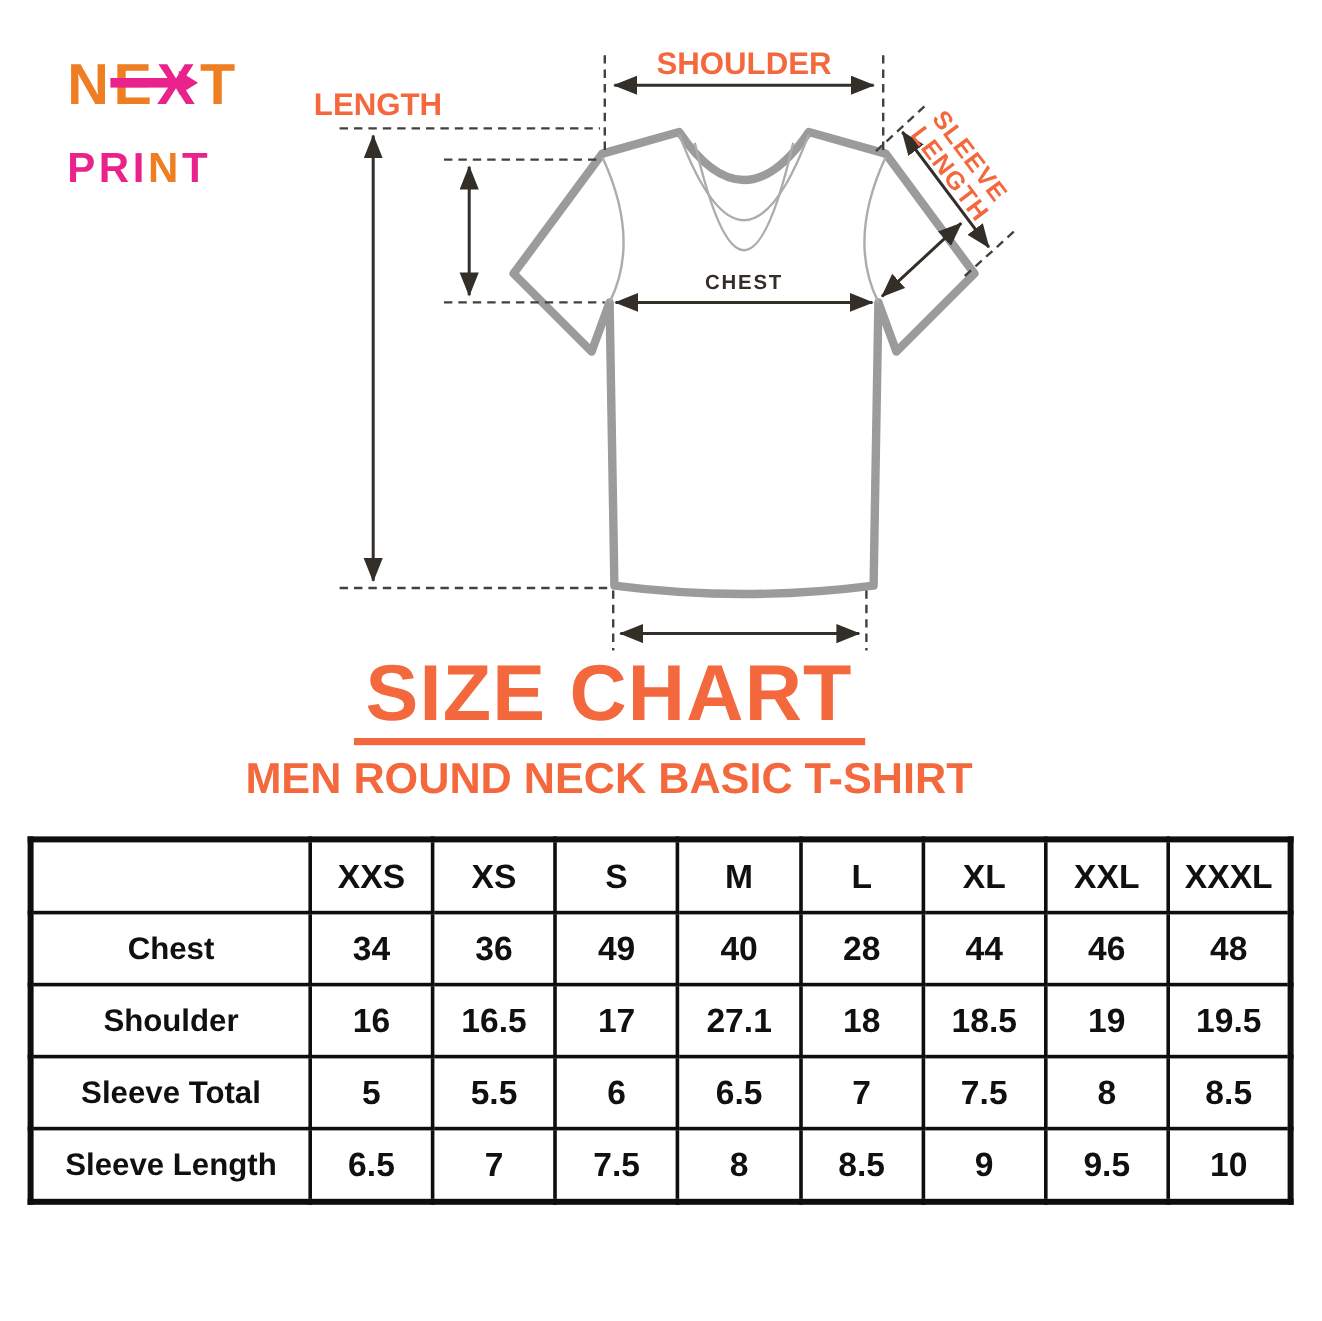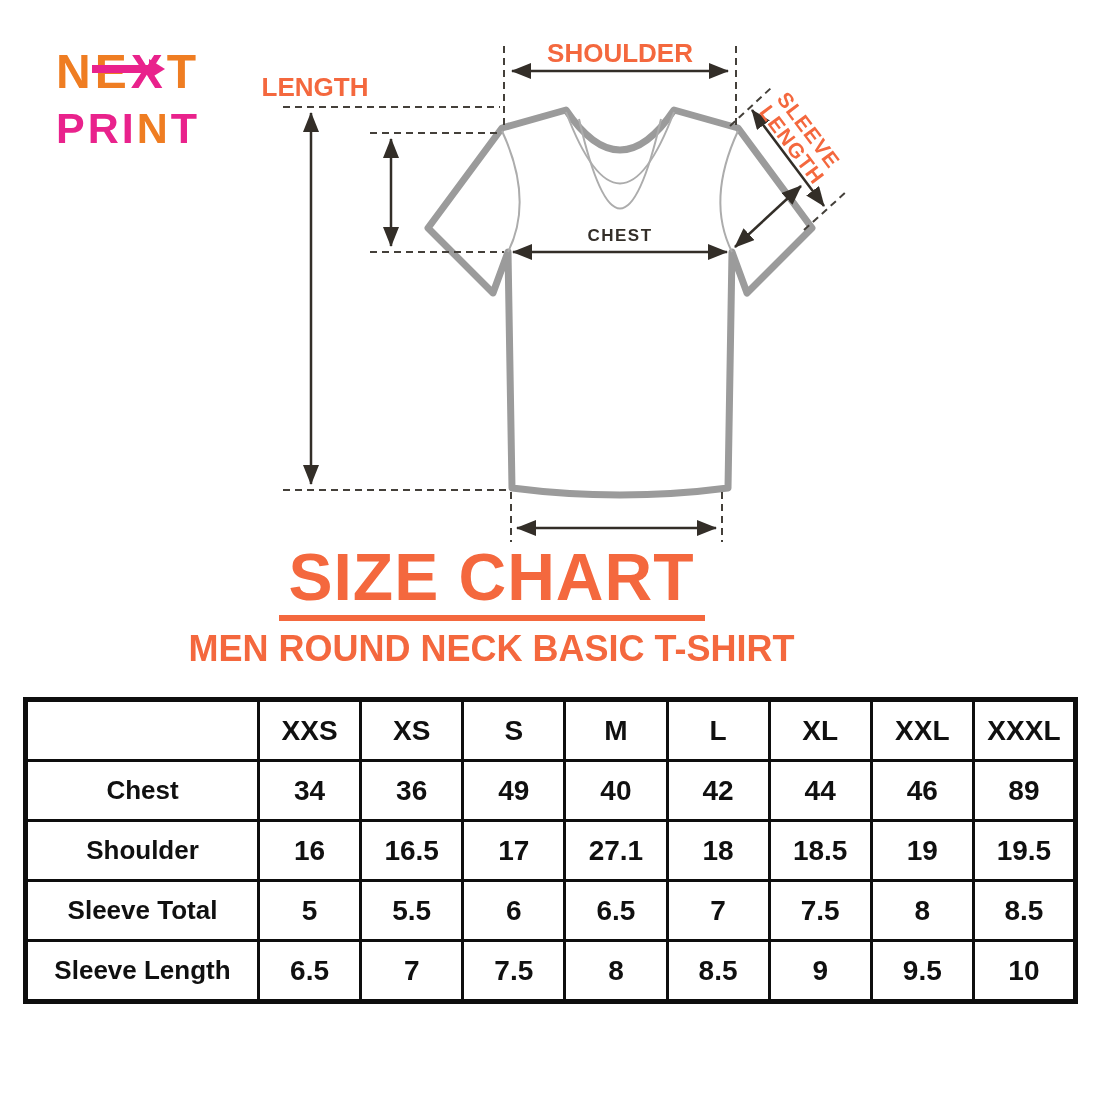--- a/index.html
+++ b/index.html
@@ -3,21 +3,21 @@
 <meta charset="utf-8">
 <style>
   html,body{margin:0;padding:0;background:#ffffff;}
   body{width:1102px;height:1101px;font-family:"Liberation Sans",sans-serif;}
   .page{position:relative;width:1102px;height:1101px;background:#fff;overflow:hidden;}
 
   
   .logo{position:absolute;left:56px;top:48px;width:180px;}
   .logo-line{display:block;font-weight:bold;line-height:1;white-space:nowrap;}
   .logo-line1{font-size:48px;letter-spacing:4px;}
-  .logo-line2{font-size:43px;letter-spacing:3px;margin-top:11px;}
+  .logo-line2{font-size:35px;letter-spacing:3px;margin-top:27px;}
   .c-or{color:var(--logo-orange,#EF7D22);}
   .c-pk{color:var(--pink,#E9228C);}
   .logo-arrow{position:absolute;left:36px;top:17px;width:58px;height:8px;
               background:var(--pink,#E9228C);}
   .logo-arrow::after{content:"";position:absolute;right:-15px;top:-6px;width:0;height:0;
               border-left:16px solid var(--pink,#E9228C);
               border-top:10px solid transparent;border-bottom:10px solid transparent;}
 
   
   .diagram{position:absolute;left:0;top:0;}
@@ -27,21 +27,21 @@
   .meas{fill:none;stroke:var(--ink,#332E28);stroke-width:2.5;
         marker-start:url(#ah);marker-end:url(#ah);}
   .lbl-orange{fill:var(--orange,#F4683E);font-weight:bold;font-size:26px;
         font-family:"Liberation Sans",sans-serif;}
   .lbl-sleeve{fill:var(--orange,#F4683E);font-weight:bold;font-size:21px;letter-spacing:1px;
         font-family:"Liberation Sans",sans-serif;}
   .lbl-dark{fill:var(--ink,#332E28);font-weight:bold;font-size:17px;letter-spacing:1.5px;
         font-family:"Liberation Sans",sans-serif;}
 
   
-  .title-block{position:absolute;left:0;top:544px;width:983px;text-align:center;}
+  .title-block{position:absolute;left:16px;top:544px;width:983px;text-align:center;}
   .main-title{display:inline-block;margin:0;font-size:66px;font-weight:bold;letter-spacing:1px;
         color:var(--orange,#F4683E);border-bottom:6px solid var(--orange,#F4683E);
         padding:0 10px 5px 10px;line-height:1.0;}
   .sub-title{margin:10px 0 0 0;font-size:36px;font-weight:bold;
         color:var(--orange,#F4683E);line-height:1.0;}
 
   
   .size-table{position:absolute;left:23px;top:697px;width:1055px;
         border-collapse:collapse;table-layout:fixed;
         font-weight:bold;color:var(--text-dark,#101010);}
@@ -142,24 +142,24 @@
         <td>XL</td>
         <td>XXL</td>
         <td>XXXL</td>
       </tr>
       <tr>
         <td class="row-label">Chest</td>
         <td>34</td>
         <td>36</td>
         <td>49</td>
         <td>40</td>
-        <td>42</td>
+        <td>28</td>
         <td>44</td>
         <td>46</td>
-        <td>89</td>
+        <td>48</td>
       </tr>
       <tr>
         <td class="row-label">Shoulder</td>
         <td>16</td>
         <td>16.5</td>
         <td>17</td>
         <td>27.1</td>
         <td>18</td>
         <td>18.5</td>
         <td>19</td>

